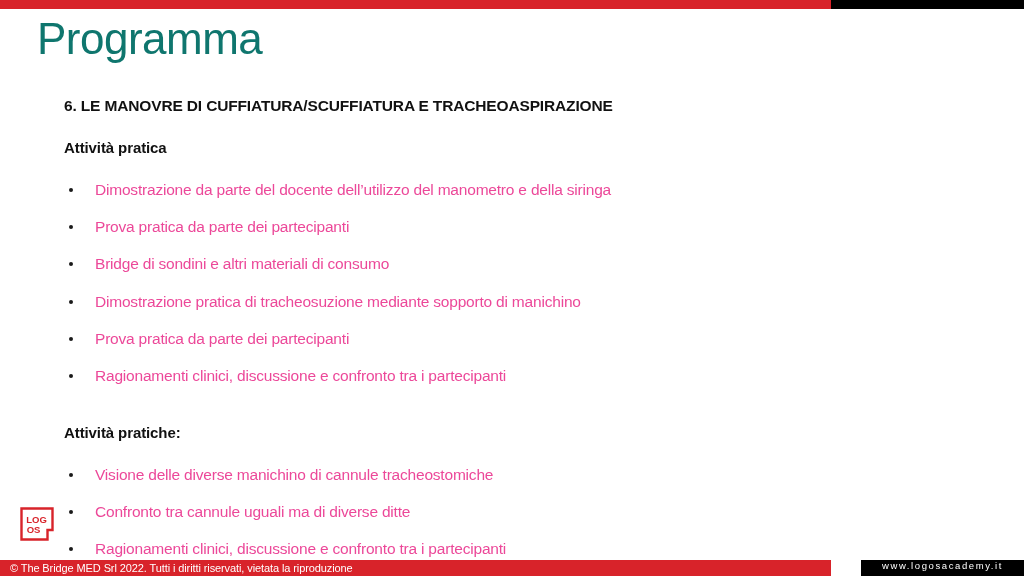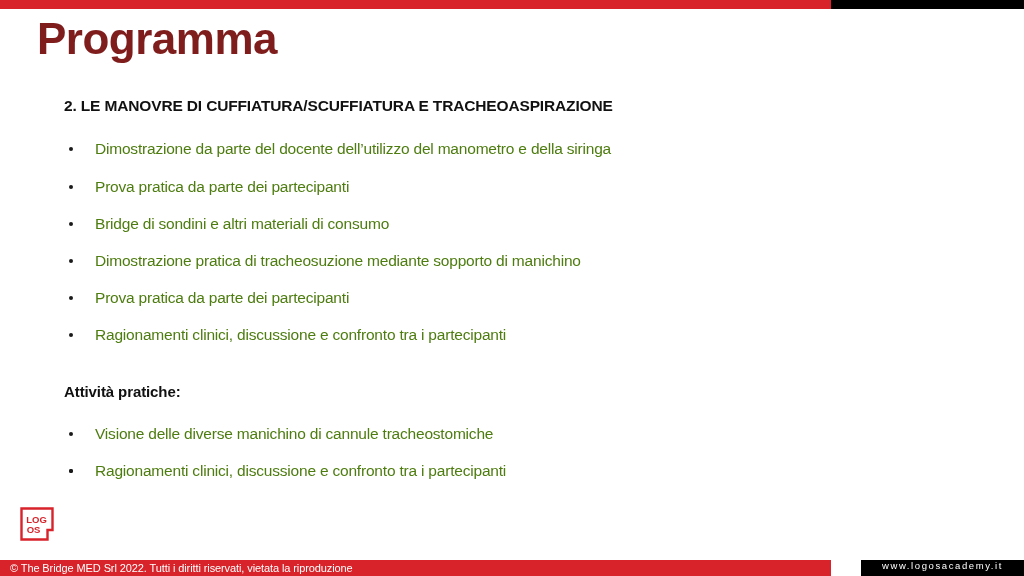--- a/index.html
+++ b/index.html
@@ -37,22 +37,22 @@
     height: 100%;
     background: #000000;
   }
 
   
   .title {
     position: absolute;
     left: 37px;
     top: 14px;
     font-size: 44px;
-    font-weight: bold;
-    color: #7f1d1d;
+    font-weight: normal;
+    color: #0f766e;
     letter-spacing: -0.5px;
     line-height: 1.12;
     text-align: right;
   }
 
   
   .content {
     position: absolute;
     left: 64px;
     top: 96px;
@@ -79,21 +79,21 @@
   }
   ul.bullets {
     list-style: none;
     margin: 0;
     padding: 0;
   }
   ul.bullets li {
     position: relative;
     padding-left: 31px;
     font-size: 15.5px;
-    color: #4d7c0f;
+    color: #ec4899;
     letter-spacing: -0.2px;
     line-height: 1.3;
     margin-bottom: 17px;
   }
   ul.bullets li:last-child {
     margin-bottom: 0;
   }
   ul.bullets li .dot {
     position: absolute;
     left: 5px;
@@ -161,22 +161,23 @@
 
   <div class="topbar">
     <div class="topbar-red"></div>
     <div class="topbar-black"></div>
   </div>
 
   <div class="title">Programma</div>
 
   <div class="content">
 
-    <div class="section-heading">2. LE MANOVRE DI CUFFIATURA/SCUFFIATURA E TRACHEOASPIRAZIONE</div>
-
+    <div class="section-heading">6. LE MANOVRE DI CUFFIATURA/SCUFFIATURA E TRACHEOASPIRAZIONE</div>
+
+    <div class="sub-heading">Attività pratica</div>
 
     <ul class="bullets">
       <li>
         <span class="dot"></span>
         <span>Dimostrazione da parte del docente dell’utilizzo del manometro e della siringa</span>
       </li>
       <li>
         <span class="dot"></span>
         <span>Prova pratica da parte dei partecipanti</span>
       </li>
@@ -200,20 +201,21 @@
 
     <div class="sub-heading second">Attività pratiche:</div>
 
     <ul class="bullets">
       <li>
         <span class="dot"></span>
         <span>Visione delle diverse manichino di cannule tracheostomiche</span>
       </li>
       <li>
         <span class="dot"></span>
+        <span>Confronto tra cannule uguali ma di diverse ditte</span>
       </li>
       <li>
         <span class="dot"></span>
         <span>Ragionamenti clinici, discussione e confronto tra i partecipanti</span>
       </li>
     </ul>
 
   </div>
 
   <div class="logo">

